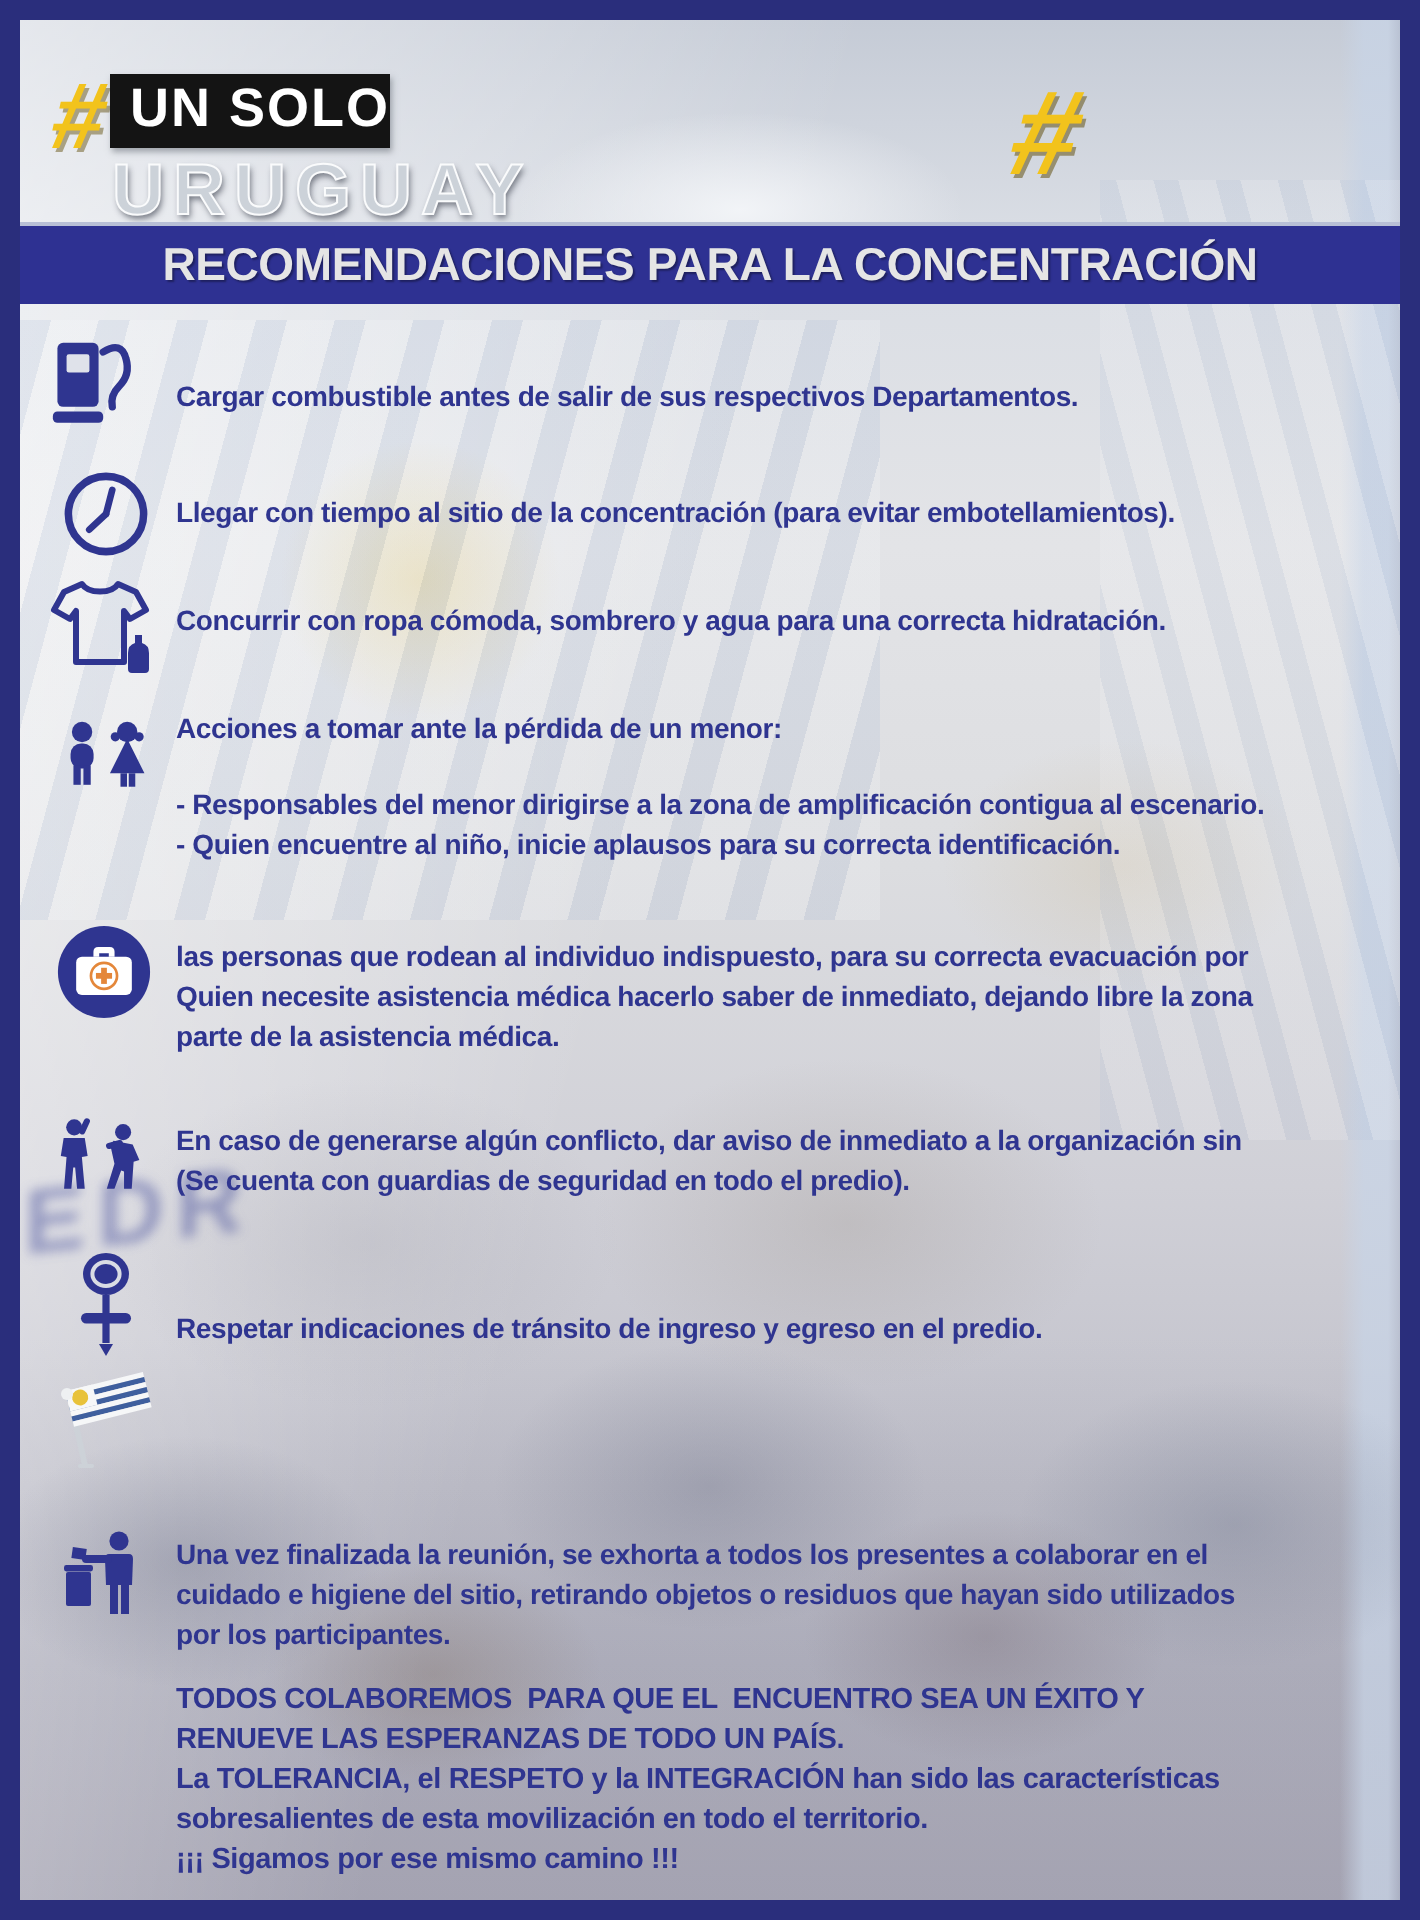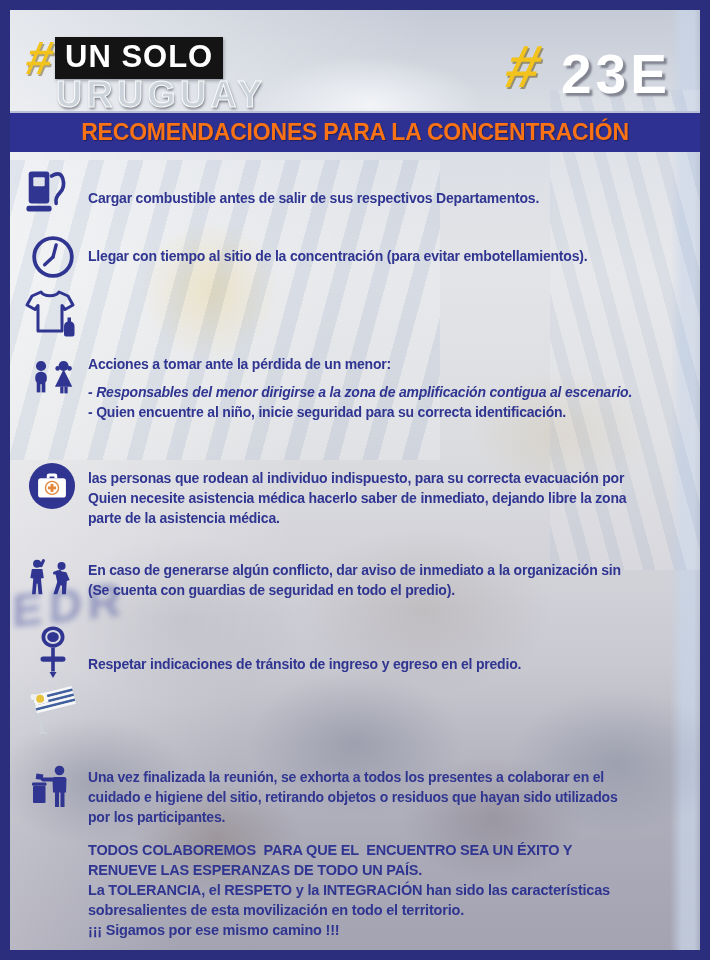--- a/index.html
+++ b/index.html
@@ -52,22 +52,22 @@
   
   .hash1{
     position:absolute;left:17px;top:20px;
     font-size:47px;font-weight:bold;color:#f2c31c;
     transform:skewX(-12deg);
     text-shadow:2px 2px 0 rgba(90,70,0,0.45);
   }
   .unsolo-box{
     position:absolute;left:45px;top:27px;
     background:#141414;color:#ffffff;
-    font-size:31px;font-weight:bold;letter-spacing:1px;
-    padding:2px 10px 4px 10px;
+    font-size:27px;font-weight:bold;letter-spacing:1px;
+    padding:2px 0 4px 10px;
     box-shadow:1px 2px 3px rgba(90,95,105,0.5);
   }
   .uruguay-word{
     position:absolute;left:46px;top:64px;
     font-size:36px;font-weight:bold;letter-spacing:4.5px;
     color:#ccd2d9;
     -webkit-text-stroke:1px #fafbfc;
     text-shadow:1px 2px 3px rgba(100,104,115,0.9);
   }
   .sumate{
@@ -89,49 +89,48 @@
     text-shadow:3px 3px 2px rgba(125,128,140,0.95);
   }
   
   .banner{
     position:absolute;left:0;top:103px;width:690px;height:39px;
     background:#2e3192;
     box-shadow:0 -2px 0 #b8bfd6;
     display:flex;align-items:center;justify-content:center;
   }
   .banner-title{
-    color:#f97316;font-size:23px;font-weight:bold;letter-spacing:-0.2px;
+    color:#e5e5e5;font-size:23px;font-weight:bold;letter-spacing:-0.2px;
     text-shadow:1px 1px 1px rgba(0,0,0,0.35);
   }
   
   .icn{position:absolute;display:block;line-height:0;}
   .item-text{position:absolute;left:78px;}
   .ln{
     font-size:14px;font-weight:bold;color:#2f3590;
     line-height:20px;white-space:pre;letter-spacing:-0.2px;
   }
-  .gap{margin-top:8px;font-style:italic;}
+  .gap{margin-top:18px;}
   .footer-block{position:absolute;left:78px;top:830px;}
   .footer-block .ln{font-size:14.5px;line-height:20px;}
 </style>
 </head>
 <body>
 
 <div class="page">
   <div class="inner">
     <div class="photo-bg"></div>
     <div class="flag-hints"></div>
     <div class="flag-hints2"></div>
     <div class="blur-word">EDR</div>
 
     <div class="hash1">#</div>
     <div class="unsolo-box">UN SOLO</div>
     <div class="uruguay-word">URUGUAY</div>
     <div class="hash2">#</div>
-    <div class="e23">23E</div>
 
     <div class="banner">
       <span class="banner-title">RECOMENDACIONES PARA LA CONCENTRACIÓN</span>
     </div>
 
     <span class="icn" style="left:16px;top:158px">
       <svg width="42" height="48" viewBox="0 0 36 42">
         <rect x="2" y="3" width="18" height="28" rx="2.5" fill="#2f3590"></rect>
         <rect x="6" y="8" width="10" height="8" rx="1" fill="#dfe2ea"></rect>
         <rect x="0" y="33" width="22" height="5" rx="2" fill="#2f3590"></rect>
@@ -152,41 +151,44 @@
     <div class="item-text" style="top:236px">
       <div class="ln">Llegar con tiempo al sitio de la concentración (para evitar embotellamientos).</div>
     </div>
 
     <span class="icn" style="left:14px;top:276px">
       <svg width="52" height="54" viewBox="0 0 52 52">
         <path d="M17 5 L8 9 L3 18 L11 22.5 L14 18.5 L14 44 L38 44 L38 18.5 L41 22.5 L49 18 L44 9 L35 5 C32 10 20 10 17 5 Z" fill="none" stroke="#2f3590" stroke-width="3" stroke-linejoin="round"></path>
         <path d="M43.5 30.5 h3.5 v4 q3.5 1 3.5 5 v8 q0 2 -2 2 h-6.5 q-2 0 -2 -2 v-8 q0 -4 3.5 -5 z" fill="#2f3590"></path>
       </svg>
     </span>
+    <div class="item-text" style="top:290px">
+      <div class="ln">Concurrir con ropa cómoda, sombrero y agua para una correcta hidratación.</div>
+    </div>
 
     <span class="icn" style="left:20px;top:348px">
       <svg width="48" height="40" viewBox="0 0 50 38">
         <g fill="#2f3590">
           <circle cx="11.5" cy="6.5" r="5.3"></circle>
           <rect x="5.5" y="12.5" width="12" height="13" rx="5.5"></rect>
           <rect x="7" y="24" width="3.8" height="10"></rect>
           <rect x="12.2" y="24" width="3.8" height="10"></rect>
           <circle cx="35" cy="6.5" r="5.3"></circle>
           <circle cx="28.8" cy="9" r="2.4"></circle>
           <circle cx="41.2" cy="9" r="2.4"></circle>
           <path d="M35 10 L26 28 H44 Z"></path>
           <rect x="31.5" y="28" width="3.4" height="7"></rect>
           <rect x="35.8" y="28" width="3.4" height="7"></rect>
         </g>
       </svg>
     </span>
     <div class="item-text" style="top:344px">
       <div class="ln">Acciones a tomar ante la pérdida de un menor:</div>
       <div class="ln gap">- Responsables del menor dirigirse a la zona de amplificación contigua al escenario.</div>
-      <div class="ln">- Quien encuentre al niño, inicie seguridad para su correcta identificación.</div>
+      <div class="ln">- Quien encuentre al niño, inicie aplausos para su correcta identificación.</div>
     </div>
 
     <span class="icn" style="left:18px;top:452px">
       <svg width="48" height="48" viewBox="0 0 50 50">
         <circle cx="25" cy="25" r="24" fill="#2f3590"></circle>
         <rect x="10.5" y="17" width="29" height="20" rx="3" fill="#ffffff"></rect>
         <path d="M19.5 17 v-2.5 q0 -2.5 2.5 -2.5 h6 q2.5 0 2.5 2.5 V17 h-3 v-1.8 h-5 V17 z" fill="#ffffff"></path>
         <circle cx="25" cy="27" r="6.8" fill="#ffffff" stroke="#e4873a" stroke-width="1.4"></circle>
         <rect x="23.5" y="22.8" width="3" height="8.4" fill="#e4873a"></rect>
         <rect x="20.8" y="25.5" width="8.4" height="3" fill="#e4873a"></rect>

